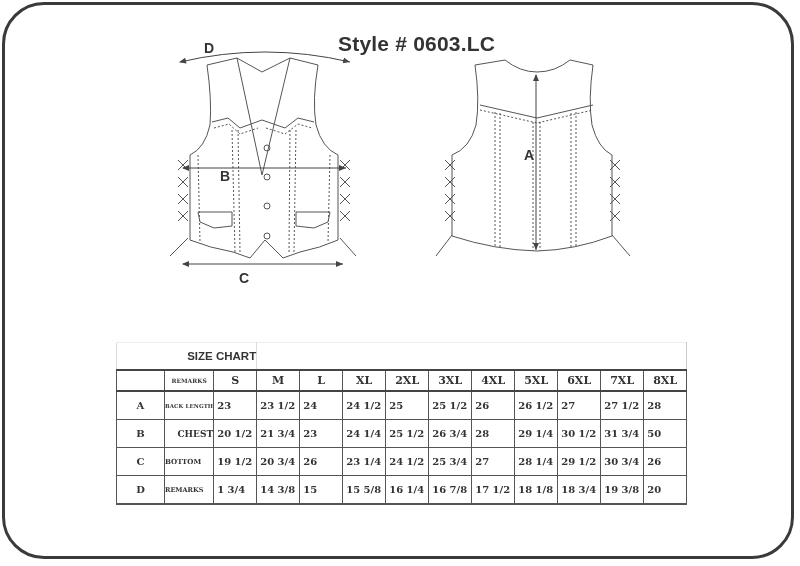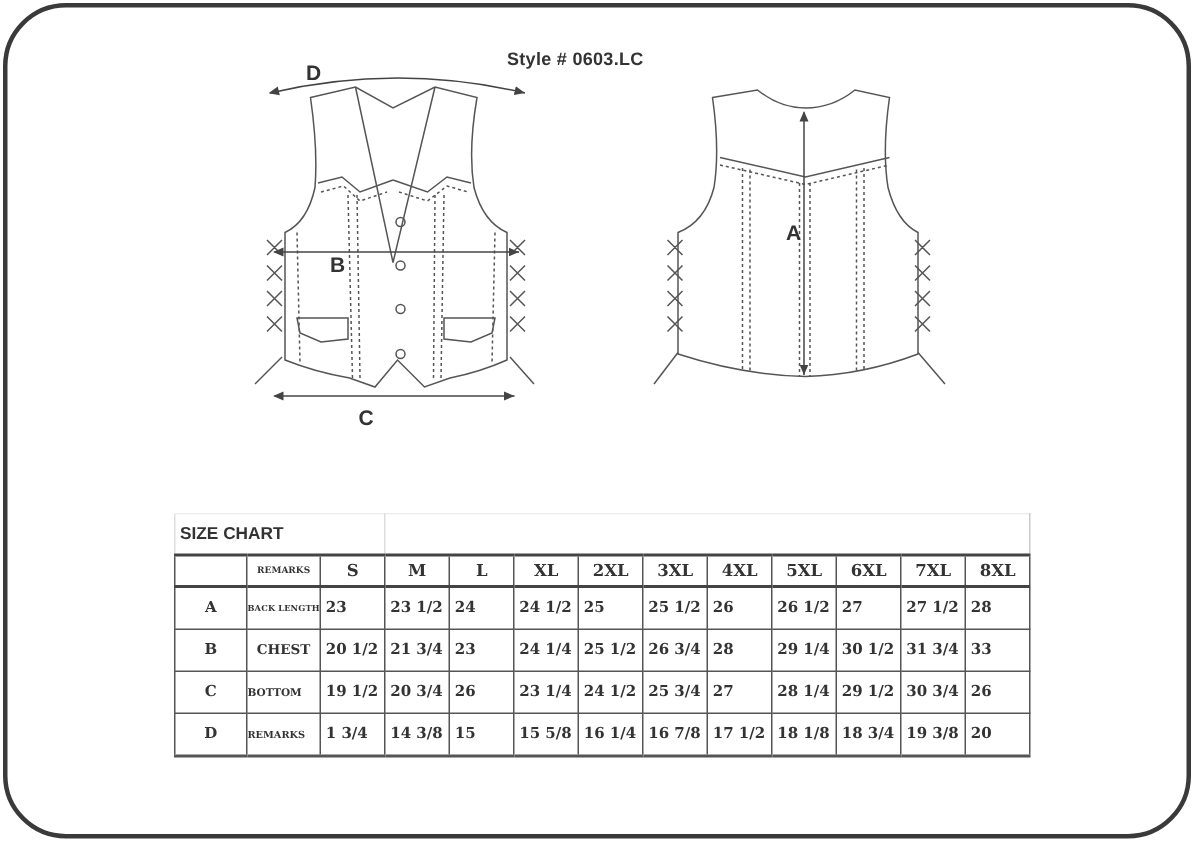--- a/index.html
+++ b/index.html
@@ -1,30 +1,30 @@
 <!DOCTYPE html>
 <html><head>
 <meta charset="utf-8">
 <style>
   html, body { margin:0; padding:0; background:#ffffff; }
   body { width:800px; height:566px; position:relative; overflow:hidden; font-family:"DejaVu Serif", serif; color:#333; }
   .frame { position:absolute; left:2px; top:2px; width:792px; height:557px; border:3px solid #3a3a3a; border-radius:42px; box-sizing:border-box; background:#fff; }
-  .style-title { position:absolute; left:338px; top:32px; font-family:"Liberation Sans", sans-serif; font-weight:bold; font-size:12px; color:#333; letter-spacing:0.2px; }
+  .style-title { position:absolute; left:338px; top:32px; font-family:"Liberation Sans", sans-serif; font-weight:bold; font-size:21px; color:#333; letter-spacing:0.2px; }
   svg.drawing { position:absolute; left:0; top:0; }
   .dimlabel { font-family:"Liberation Sans", sans-serif; font-weight:bold; font-size:14px; fill:#333; }
 
   table.chart { position:absolute; left:116px; top:342px; border-collapse:collapse; font-family:"DejaVu Serif", serif; font-weight:bold; color:#333; table-layout:fixed; }
   table.chart td { border:1px solid #555; height:27px; padding:0 0 0 3px; font-size:10px; white-space:nowrap; }
   table.chart tr.hdr td { height:19px; text-align:center; font-size:11px; padding:0; border-top:2px solid #444; border-bottom:2px solid #444; }
   table.chart tr.titlerow td { height:26px; border:none; }
-  table.chart tr.titlerow td.title { font-family:"Liberation Sans", sans-serif; font-size:11.5px; text-align:left; border-left:1px solid #ddd; border-right:1px solid #ddd; border-top:1px solid #eee; }
+  table.chart tr.titlerow td.title { font-family:"Liberation Sans", sans-serif; font-size:11.5px; text-align:right; border-left:1px solid #ddd; border-right:1px solid #ddd; border-top:1px solid #eee; }
   table.chart tr.titlerow td.blank { border-right:1px solid #ccc; border-top:1px solid #eee; }
   td.rowkey { text-align:center; padding:0 !important; font-size:10px; }
   td.remark-small { font-size:5.5px !important; text-align:center; padding:0 !important; letter-spacing:0.1px; }
-  td.remark-big { font-size:9px !important; text-align:center; padding:0 !important; }
+  td.remark-big { font-size:9px !important; text-align:right; padding:0 !important; }
   td.remark-mid { font-size:7px !important; padding:0 !important; }
   td.rem-hdr { font-size:6px !important; }
   table.chart tr:last-child td { border-bottom:2px solid #555; }
 </style>
 </head>
 <body>
 
 <div class="frame"></div>
 
 <div class="style-title">Style # 0603.LC</div>
@@ -154,21 +154,21 @@
     <td>20 1/2</td>
     <td>21 3/4</td>
     <td>23</td>
     <td>24 1/4</td>
     <td>25 1/2</td>
     <td>26 3/4</td>
     <td>28</td>
     <td>29 1/4</td>
     <td>30 1/2</td>
     <td>31 3/4</td>
-    <td>33</td>
+    <td>50</td>
   </tr>
   <tr>
     <td class="rowkey">C</td>
     <td class="remark-mid">BOTTOM</td>
     <td>19 1/2</td>
     <td>20 3/4</td>
     <td>26</td>
     <td>23 1/4</td>
     <td>24 1/2</td>
     <td>25 3/4</td>

